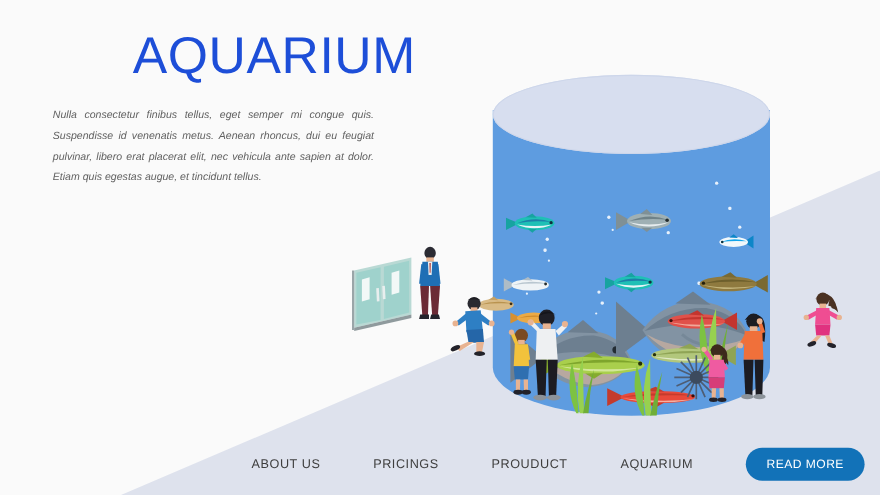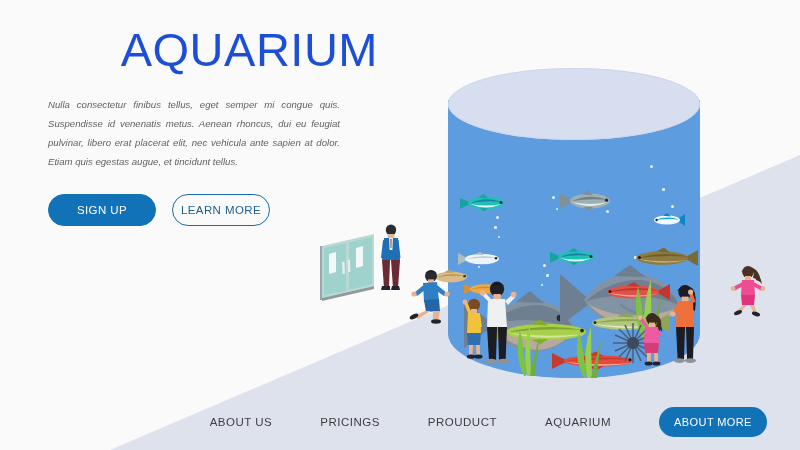--- a/index.html
+++ b/index.html
@@ -83,21 +83,21 @@
 
   
   .fig { position:absolute; }
   .fig svg { display:block; overflow:visible; }
   .glass-doors { position:absolute; left:318px; top:232px; width:62px; height:66px; }
 
   
   .navbar {
     position:absolute; left:0; bottom:0; width:800px; height:56px;
     display:flex; align-items:center; justify-content:flex-end;
-    padding-right:33px; gap:0;
+    padding-right:14px; gap:0;
   }
   .nav-link {
     font-size:11.5px; letter-spacing:0.5px; color:#3e3e3e;
     margin-right:48px; cursor:pointer; white-space:nowrap;
   }
   .nav-btn {
     width:108px; height:30px; border-radius:999px;
     background:#1272b8; color:#ffffff; font-size:11px;
     letter-spacing:0.4px; display:flex; align-items:center;
     justify-content:center; cursor:pointer; white-space:nowrap;
@@ -466,27 +466,23 @@
       <path d="M16 41 L20 41 L13 49 L10 47 Z" fill="#e8b391"></path>
       <path d="M23 41 L27 41 L30 49 L27 50 Z" fill="#e8b391"></path>
       <ellipse cx="11" cy="48.6" rx="4.2" ry="2" fill="#22222a" transform="rotate(-22 11 48.6)"></ellipse>
       <ellipse cx="29" cy="50" rx="4.2" ry="2" fill="#22222a" transform="rotate(18 29 50)"></ellipse>
     </svg>
   </div>
 
   <div class="copy">
     <div class="title-1">AQUARIUM</div>
     <p class="lede">Nulla consectetur finibus tellus, eget semper mi congue quis. Suspendisse id venenatis metus. Aenean rhoncus, dui eu feugiat pulvinar, libero erat placerat elit, nec vehicula ante sapien at dolor. Etiam quis egestas augue, et tincidunt tellus.</p>
-    <div class="btn-row">
-      <div class="btn btn-primary">SIGN UP</div>
-      <div class="btn btn-outline">LEARN MORE</div>
-    </div>
   </div>
 
   <nav class="navbar">
     <span class="nav-link">ABOUT US</span>
     <span class="nav-link">PRICINGS</span>
     <span class="nav-link">PROUDUCT</span>
     <span class="nav-link">AQUARIUM</span>
-    <div class="nav-btn">ABOUT MORE</div>
+    <div class="nav-btn">READ MORE</div>
   </nav>
 
 </div>
 
 </body></html>

